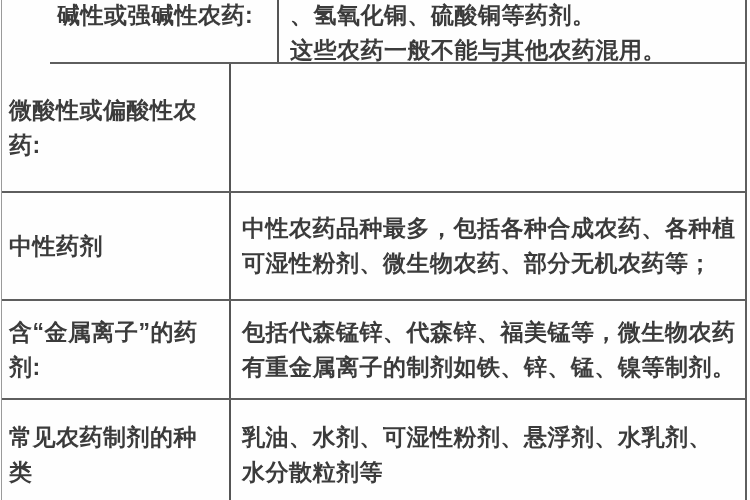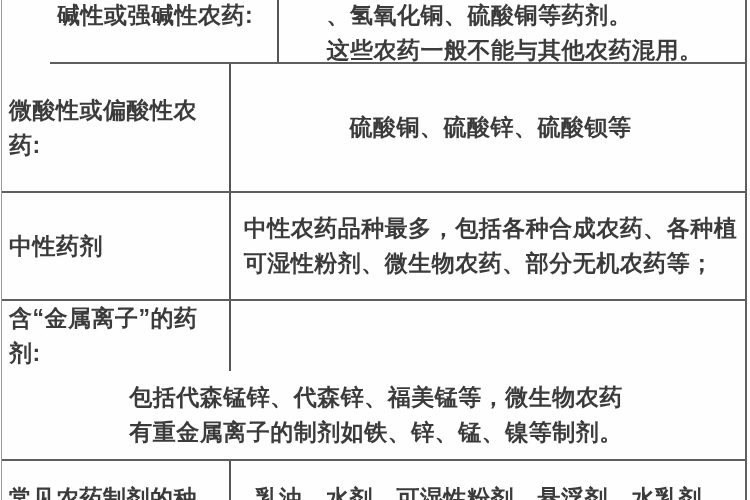--- a/index.html
+++ b/index.html
@@ -27,38 +27,37 @@
   }
   .cell { box-sizing: border-box; display: flex; align-items: center; }
   .cell-left {
     width: 229px;
     border-right: 2px solid #555555;
     padding: 0 4px 0 7px;
   }
   .cell-right {
     flex: 1;
     padding: 0 6px 0 11px;
-    justify-content: center;
   }
   .txt {
     white-space: pre-line;
     word-break: break-all;
     font-size: 23px;
     letter-spacing: 0.5px;
     line-height: 35px;
     color: #3b3b3b;
     font-weight: bold;
     text-align: left;
   }
   .row-1 { height: 64px; margin-left: 48px; }
   .row-1 .cell { align-items: flex-start; }
   .row-1 .txt { margin-top: -2px; }
   .row-2 { height: 129px; }
   .row-3 { height: 108px; }
-  .row-4 { height: 160px; flex-direction: column; }
+  .row-4 { height: 99px; }
   .row-5 { height: 112px; }
 </style>
 </head>
 <body>
 
 <div class="screen">
   <div class="table">
 
     <div class="row row-1">
       <div class="cell cell-left">
@@ -67,23 +66,20 @@
       <div class="cell cell-right">
         <div class="txt">、氢氧化铜、硫酸铜等药剂。
 这些农药一般不能与其他农药混用。</div>
       </div>
     </div>
 
     <div class="row row-2">
       <div class="cell cell-left">
         <div class="txt">微酸性或偏酸性农
 药:</div>
-      </div>
-      <div class="cell cell-right">
-        <div class="txt">硫酸铜、硫酸锌、硫酸钡等</div>
       </div>
     </div>
 
     <div class="row row-3">
       <div class="cell cell-left">
         <div class="txt">中性药剂</div>
       </div>
       <div class="cell cell-right">
         <div class="txt">中性农药品种最多，包括各种合成农药、各种植
 可湿性粉剂、微生物农药、部分无机农药等；</div>

